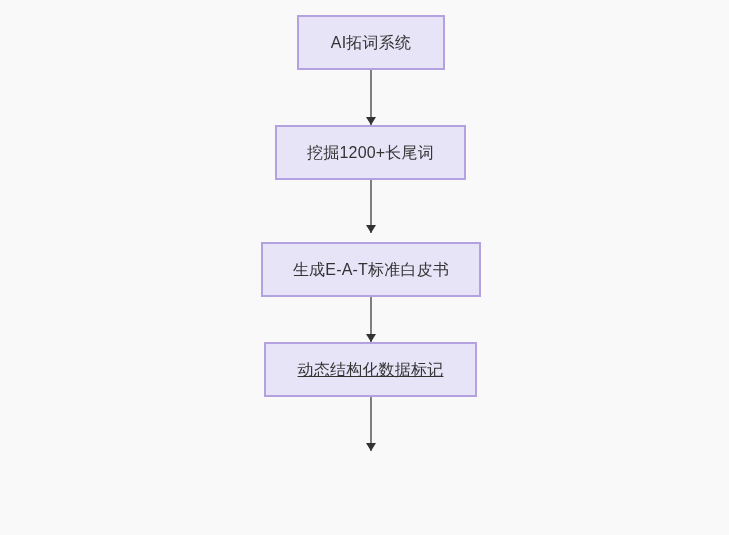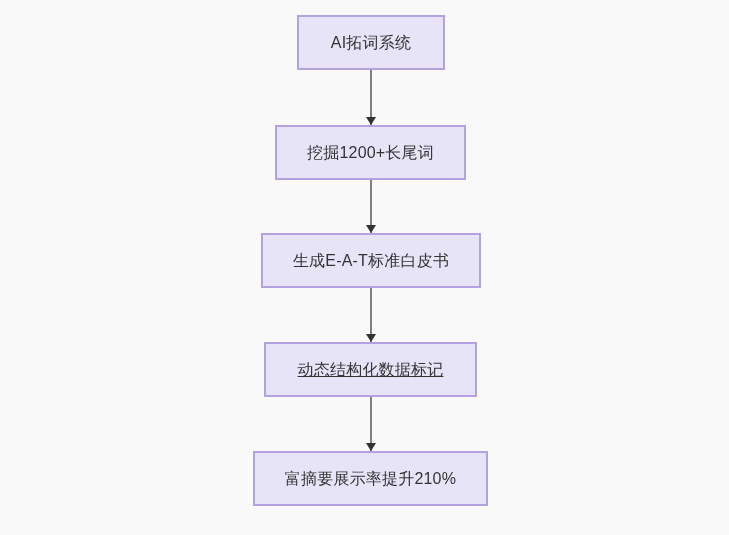--- a/index.html
+++ b/index.html
@@ -75,23 +75,20 @@
     <div class="line" style="height: 54px; background: rgb(127, 127, 127);"></div>
     <div class="head" style="top: 46px; border-top-color: rgb(51, 51, 51);"></div>
   </div>
 
   <div class="node" style="left: 297px; top: 15px; width: 148px; height: 55px; background: rgb(232, 228, 248); border-color: rgb(179, 162, 223); color: rgb(51, 51, 51);">
     <span>AI拓词系统</span>
   </div>
   <div class="node" style="left: 275px; top: 125px; width: 191px; height: 55px; background: rgb(232, 228, 248); border-color: rgb(179, 162, 223); color: rgb(51, 51, 51);">
     <span>挖掘1200+长尾词</span>
   </div>
-  <div class="node" style="left: 261px; top: 233px; width: 220px; height: 55px; background: rgb(232, 228, 248); border-color: rgb(179, 162, 223); color: rgb(51, 51, 51);">
+  <div class="node" style="left: 261px; top: 242px; width: 220px; height: 55px; background: rgb(232, 228, 248); border-color: rgb(179, 162, 223); color: rgb(51, 51, 51);">
     <span>生成E-A-T标准白皮书</span>
   </div>
   <div class="node" style="left: 264px; top: 342px; width: 213px; height: 55px; background: rgb(232, 228, 248); border-color: rgb(179, 162, 223); color: rgb(51, 51, 51); text-decoration: underline;">
     <span>动态结构化数据标记</span>
   </div>
-  <div class="node" style="left: 253px; top: 451px; width: 235px; height: 55px; background: rgb(232, 228, 248); border-color: rgb(179, 162, 223); color: rgb(51, 51, 51);">
-    <span>富摘要展示率提升210%</span>
-  </div>
 
 </div>
 
 </body></html>

